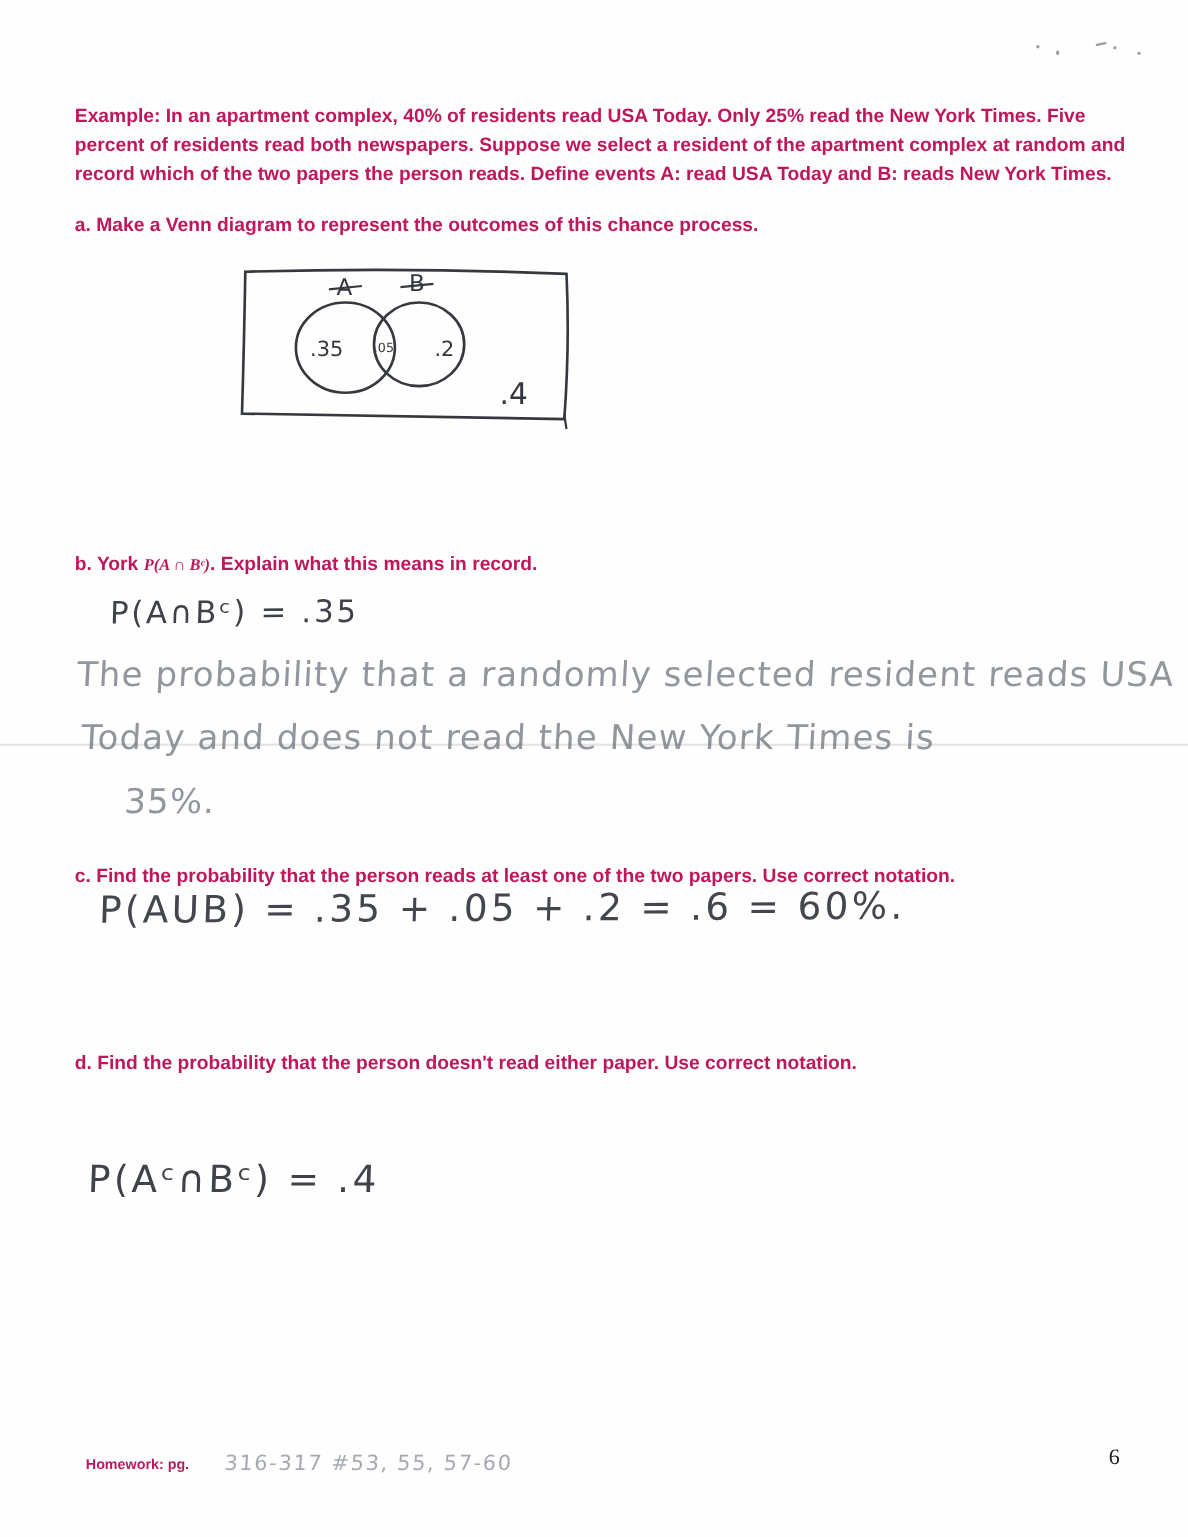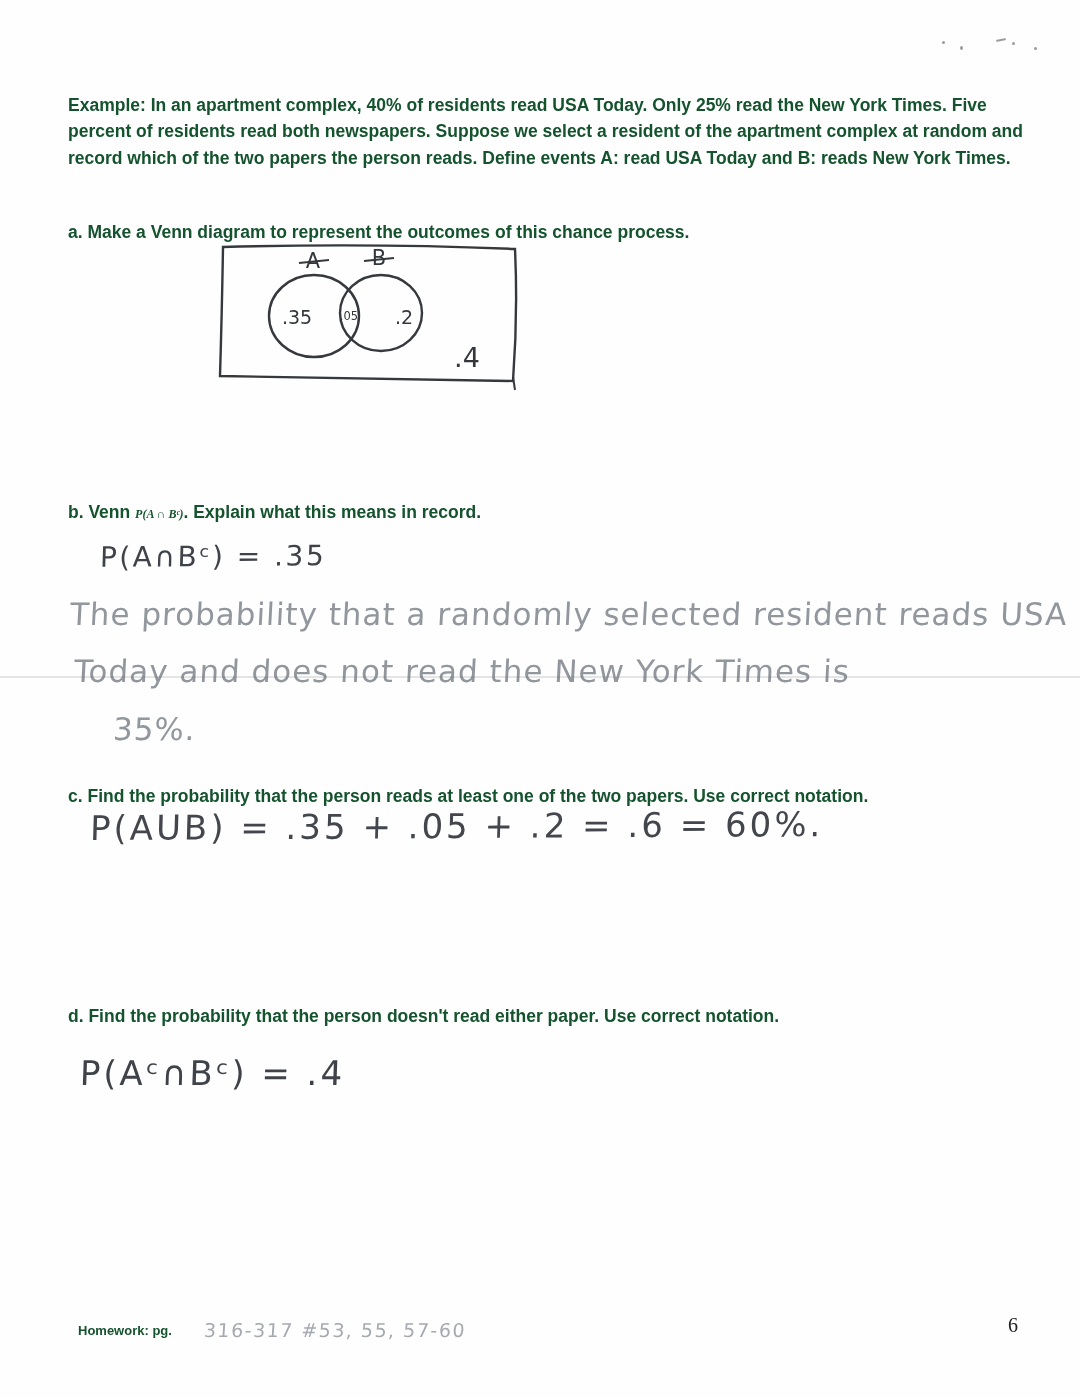--- a/index.html
+++ b/index.html
@@ -7,35 +7,35 @@
   .page {
     position: relative;
     width: 1080px;
     height: 1397px;
     margin: 0 auto;
     background: #fefefe;
     overflow: hidden;
     font-family: "Liberation Sans", sans-serif;
   }
   .printed {
-    color: #14532d;
+    color: #be185d;
     font-weight: 600;
     font-size: 17.5px;
     line-height: 1.5;
   }
   .para { position: absolute; left: 68px; top: 92px; width: 958px; }
-  .prompt-a { position: absolute; left: 68px; top: 191px; margin-top: 28px; }
+  .prompt-a { position: absolute; left: 68px; top: 191px; }
   .prompt-b { position: absolute; left: 68px; top: 499px; }
   .prompt-c { position: absolute; left: 68px; top: 763px; margin-top: 20px; }
-  .prompt-d { position: absolute; left: 68px; top: 1003px; }
+  .prompt-d { position: absolute; left: 68px; top: 953px; }
   .math {
     font-family: "Liberation Serif", serif;
     font-style: italic;
     font-weight: 600;
-    font-size: 12px;
+    font-size: 15px;
   }
   .venn-wrap { position: absolute; left: 213px; top: 239px; width: 312px; height: 152px; }
 
   .hw { font-family: "DejaVu Sans", sans-serif; }
   .hw-eq-b {
     position: absolute; left: 100px; top: 540px;
     font-size: 28px; color: #3f4349; letter-spacing: 2.5px;
     transform: rotate(-0.4deg) skewX(-2deg);
   }
   .hw-expl {
@@ -115,21 +115,21 @@
       <text x="100" y="29" font-size="21" text-anchor="middle">A</text>
       <text x="166" y="26" font-size="21" text-anchor="middle">B</text>
 
       <text x="84" y="85" font-size="19" text-anchor="middle">.35</text>
       <text x="136" y="81" font-size="11.5" text-anchor="middle">.05</text>
       <text x="191" y="85" font-size="19" text-anchor="middle">.2</text>
       <text x="254" y="128" font-size="27" text-anchor="middle">.4</text>
     </svg>
   </div>
 
-  <p class="printed prompt-b"><span>b. Venn </span><span class="math">P(A ∩ Bᶜ)</span><span>. Explain what this means in record.</span></p>
+  <p class="printed prompt-b"><span>b. York </span><span class="math">P(A ∩ Bᶜ)</span><span>. Explain what this means in record.</span></p>
 
   <div class="hw hw-eq-b">P(A∩Bᶜ) = .35</div>
 
   <div class="hw hw-expl expl-1">The probability that a randomly selected resident reads USA</div>
   <div class="hw hw-expl expl-2">Today and does not read the New York Times is</div>
   <div class="hw hw-expl expl-3">35%.</div>
 
   <div class="divider"></div>
 
   <p class="printed prompt-c">c. Find the probability that the person reads at least one of the two papers. Use correct notation.</p>

